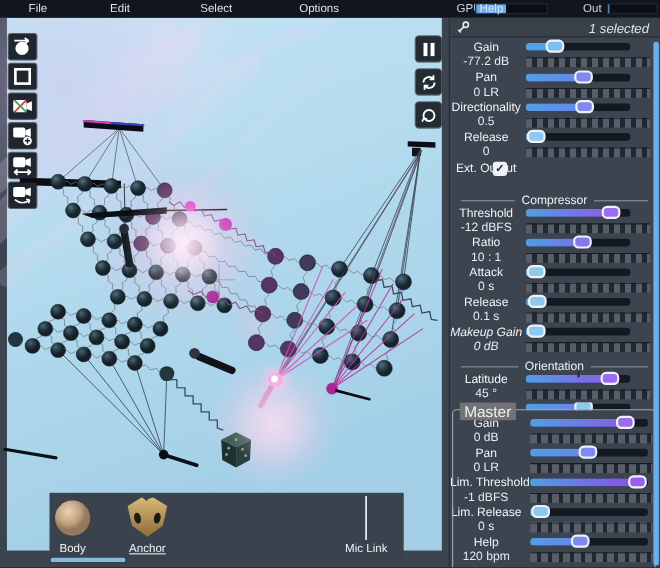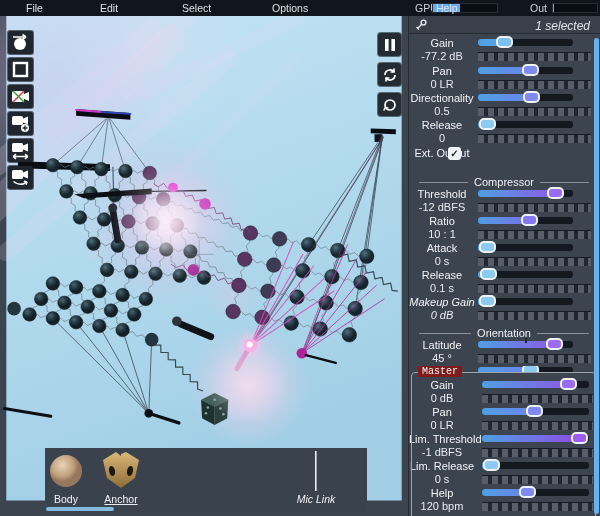--- a/index.html
+++ b/index.html
@@ -41,21 +41,21 @@
   .handle{position:absolute;top:-3px;width:17px;height:12px;border:2px solid #eef2f6;border-radius:5px;box-sizing:border-box;}
   .tick{position:absolute;top:-3px;width:2px;height:5px;background:#232a32;}
   .meter{position:absolute;top:14px;height:9px;
          background:repeating-linear-gradient(90deg,#575e68 0 6px,#212730 6px 10px);
          box-shadow:inset 0 1px 0 #171c22;}
   .sect{position:absolute;left:4px;width:182px;display:flex;align-items:center;font-size:11px;color:#eef1f4;}
   .sect:before,.sect:after{content:"";flex:1;height:1px;background:#8a9199;margin:0 6px;}
   .cbox{position:absolute;left:39px;top:0px;width:13px;height:13px;background:#eef2f6;border-radius:3px;
         color:#1c2228;font-size:10px;font-weight:bold;line-height:13px;text-align:center;}
   #master-box{position:absolute;left:2px;top:356px;width:183px;height:158px;border:1px solid #a0a6ae;border-radius:4px;pointer-events:none;}
-  #master-label{position:absolute;left:6px;top:-7px;background:#7f1d1d;padding:0 4px;font-size:10px;color:#eef1f4;font-family:Liberation Mono, monospace;}
+  #master-label{position:absolute;left:6px;top:-7px;background:#737373;padding:0 4px;font-size:14px;color:#eef1f4;}
   .cliprow{position:absolute;left:0;width:190px;overflow:hidden;}
   #pscroll{position:absolute;left:185px;top:22px;width:5px;height:476px;background:#6ab0ec;border-radius:2.5px;}
 </style>
 </head>
 <body>
 
 <div id="app">
   <div id="menubar">
     <span class="tb-label" style="left:415px">GPU</span>
     <div class="tb-meter" style="left:432px;width:66px">
@@ -490,37 +490,37 @@
                   <stop offset="0%" stop-color="#e9d4b4"></stop>
                   <stop offset="70%" stop-color="#c0a07e"></stop>
                   <stop offset="100%" stop-color="#96795c"></stop>
                 </radialGradient>
               </defs>
               <circle cx="18" cy="18" r="16" fill="url(#bi)"></circle>
             </svg>
           </div>
           <div class="pal-label">Body</div>
         </div>
-        <div class="pal-item" style="left: 46px; text-decoration: underline;">
+        <div class="pal-item" style="left: 59px; text-decoration: underline;">
           <div class="pal-icon">
             <svg width="44" height="38">
               <defs>
                 <linearGradient id="ai" x1="0" y1="0" x2="0" y2="1">
                   <stop offset="0%" stop-color="#d9b878"></stop>
                   <stop offset="100%" stop-color="#8e6c38"></stop>
                 </linearGradient>
               </defs>
               <path d="M22 2 L27 0 L40 8 L36 26 L22 36 L8 26 L4 8 L17 0 L22 4 Z" fill="url(#ai)"></path>
               <ellipse cx="13" cy="19" rx="3" ry="5" fill="#1c1812" transform="rotate(-12 13 19)"></ellipse>
               <ellipse cx="31" cy="19" rx="3" ry="5" fill="#1c1812" transform="rotate(12 31 19)"></ellipse>
             </svg>
           </div>
           <div class="pal-label">Anchor</div>
         </div>
-        <div class="pal-item" style="left: 241px; font-style: italic;">
+        <div class="pal-item" style="left: 258px;">
           <div class="pal-icon">
             <svg width="6" height="40">
               <rect x="2" y="0" width="1.6" height="40" fill="#e9ebed"></rect>
             </svg>
           </div>
           <div class="pal-label">Mic Link</div>
         </div>
       </div>
   </div>
 

